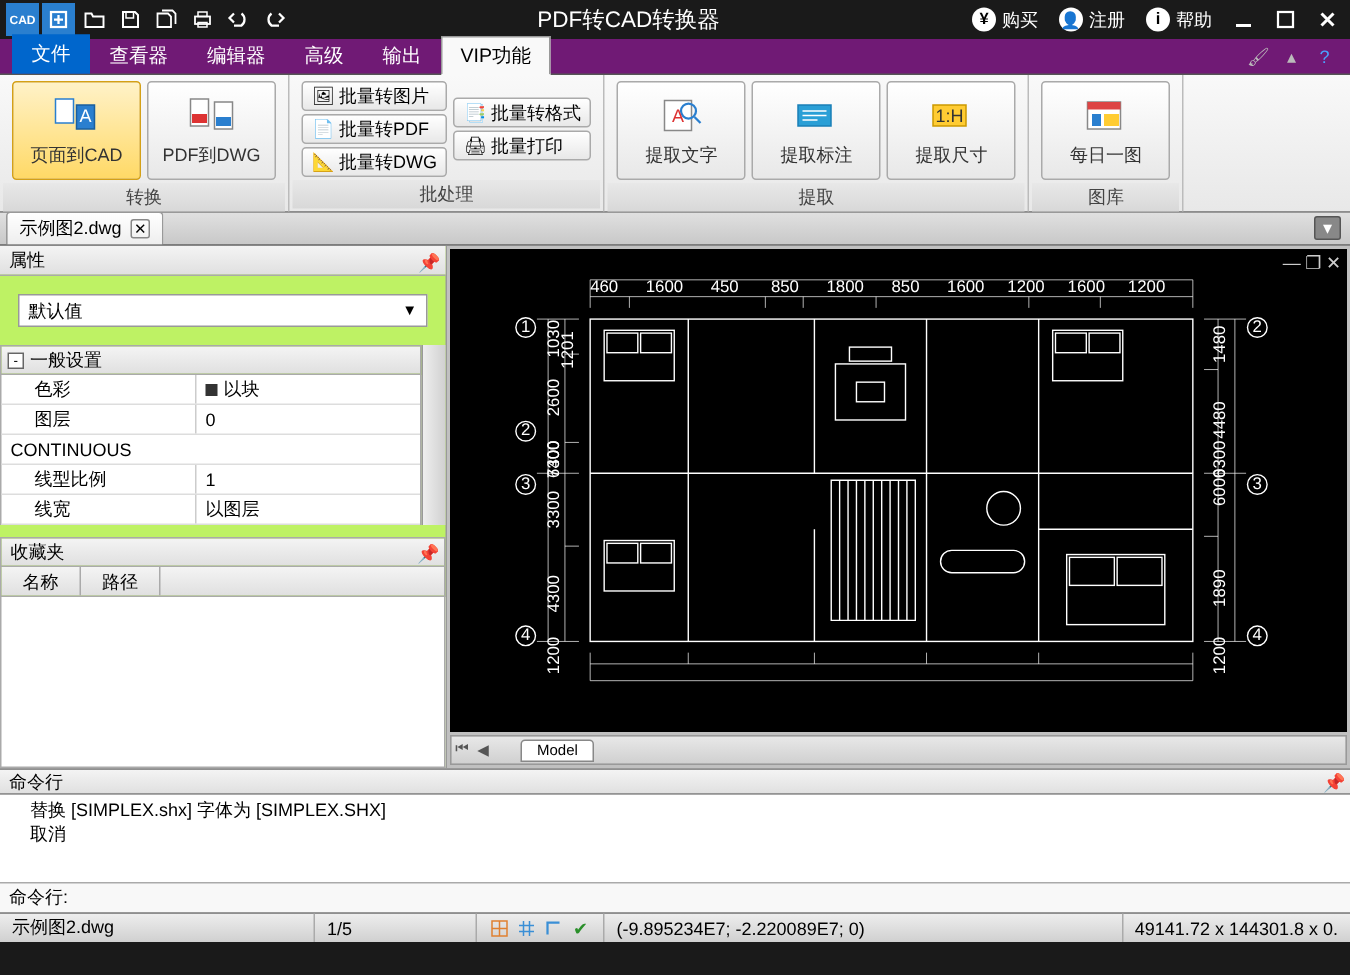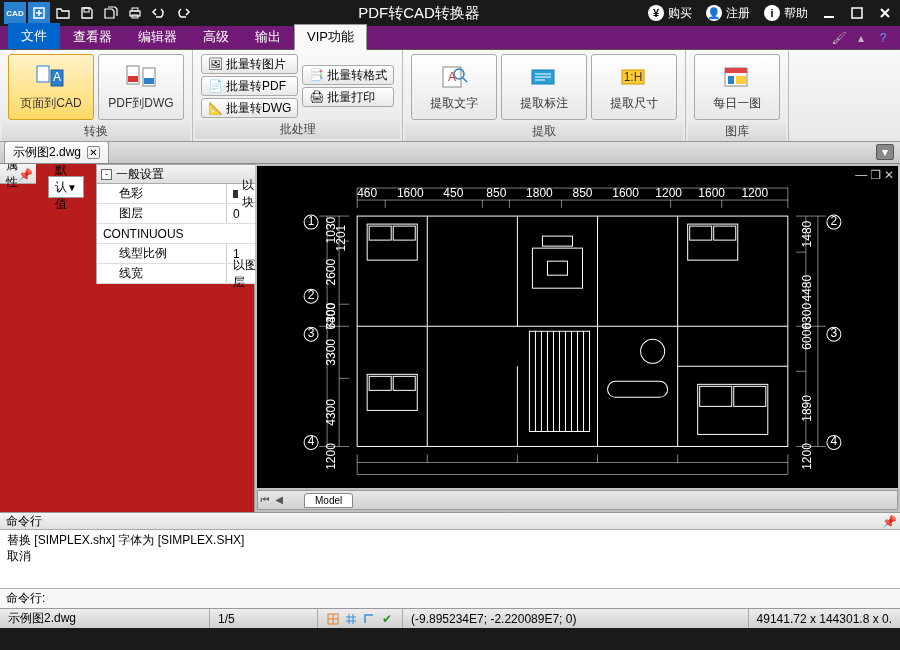--- a/index.html
+++ b/index.html
@@ -28,21 +28,21 @@
 .bigbtn .bicon{width:32px;height:28px;display:flex;align-items:center;justify-content:center}
 .bigbtn .blabel{font-size:12px;color:#333}
 .smallbtn-col{display:flex;flex-direction:column;gap:2px}
 .smallbtn{display:flex;align-items:center;gap:4px;padding:1px 6px;border:1px solid #aaa;background:linear-gradient(#fff,#e8e8e8);cursor:pointer;border-radius:3px;height:20px;font-size:12px}
 .smallbtn .sicon{width:14px;height:14px}
 .doctabs{height:22px;background:linear-gradient(#e0e0e0,#c8c8c8);display:flex;align-items:end;padding:0 4px;border-bottom:1px solid #888;position:relative}
 .doctab{background:linear-gradient(#fff,#eee);border:1px solid #999;border-bottom:none;padding:2px 8px;display:flex;align-items:center;gap:6px;font-size:12px;cursor:pointer;border-radius:3px 3px 0 0}
 .doctab .x{width:13px;height:13px;border:1px solid #888;border-radius:2px;display:flex;align-items:center;justify-content:center;font-size:10px;cursor:pointer}
 .doctabs .dd{position:absolute;right:6px;top:2px;width:18px;height:16px;background:#888;border:1px solid #555;display:flex;align-items:center;justify-content:center;color:#fff;cursor:pointer;border-radius:2px}
 .workspace{display:flex;height:348px}
-.sidepanel{width:255px;background:#b91c1c;border-right:1px solid #999;display:flex;flex-direction:row}
+.sidepanel{width:298px;background:#bef264;border-right:1px solid #999;display:flex;flex-direction:column}
 .panel-hdr{height:20px;background:linear-gradient(#f4f4f4,#e0e0e0);border-bottom:1px solid #aaa;display:flex;align-items:center;padding:0 6px;font-size:12px;justify-content:space-between}
 .pin{width:12px;height:12px;cursor:pointer}
 .combo{height:22px;background:#fff;border:1px solid #999;margin:12px;display:flex;align-items:center;padding:0 6px;justify-content:space-between;cursor:pointer}
 .combo .arr{font-size:10px}
 .tree-hdr{height:20px;background:linear-gradient(#f4f4f4,#e0e0e0);border:1px solid #aaa;display:flex;align-items:center;padding:0 4px;gap:4px}
 .tree-body{background:#fff;border-left:1px solid #aaa;border-right:1px solid #aaa}
 .prow{display:flex;height:20px;border-bottom:1px solid #ddd;align-items:center}
 .prow .k{width:130px;padding-left:22px;border-right:1px solid #ccc;height:100%;display:flex;align-items:center}
 .prow .v{flex:1;padding-left:6px;display:flex;align-items:center;gap:4px}
 .scrollv{width:16px;background:linear-gradient(90deg,#eee,#d0d0d0);border-left:1px solid #999}
@@ -52,21 +52,21 @@
 .canvas-wrap{flex:1;display:flex;flex-direction:column;background:#c0c0c0;position:relative}
 .canvas{flex:1;background:#000;margin:2px;position:relative;overflow:hidden}
 .canvas-icons{position:absolute;top:2px;right:4px;display:flex;gap:3px;color:#ccc;z-index:5}
 .canvas-icons span{cursor:pointer;font-size:12px}
 .floorplan{position:absolute;inset:0}
 .modelbar{height:20px;background:linear-gradient(#e8e8e8,#d0d0d0);display:flex;align-items:center;margin:0 2px 2px 2px;border:1px solid #999}
 .modeltab{background:#fff;border:1px solid #888;padding:1px 10px;margin-left:14px;font-size:10px;cursor:pointer;border-radius:3px 3px 0 0}
 .modelbar .nav{display:flex;gap:0;margin-right:4px}
 .modelbar .nav span{width:14px;text-align:center;cursor:pointer;color:#555;font-size:10px}
 .cmd-hdr{height:18px;background:linear-gradient(#f4f4f4,#e0e0e0);border-top:1px solid #999;border-bottom:1px solid #aaa;display:flex;align-items:center;padding:0 6px;justify-content:space-between}
-.cmd-body{height:58px;background:#fff;padding:2px 7px;font-size:12px;line-height:16px;overflow:hidden}
+.cmd-body{height:58px;background:#fff;padding:2px 20px;font-size:12px;line-height:16px;overflow:hidden}
 .cmd-input{height:20px;background:#f8f8f8;border-top:1px solid #aaa;display:flex;align-items:center;padding:0 6px;font-size:12px}
 .statusbar{height:20px;background:linear-gradient(#eee,#d0d0d0);border-top:1px solid #999;display:flex;align-items:center;font-size:11px}
 .statusbar .cell{padding:0 8px;border-right:1px solid #aaa;height:100%;display:flex;align-items:center;gap:4px}
 .sb-icon{width:14px;height:14px;display:inline-flex;align-items:center;justify-content:center}
 .sq{width:8px;height:8px;background:#333;display:inline-block}
 svg text{font-family:Arial,sans-serif}
 </style>
 </head>
 <body>
 

